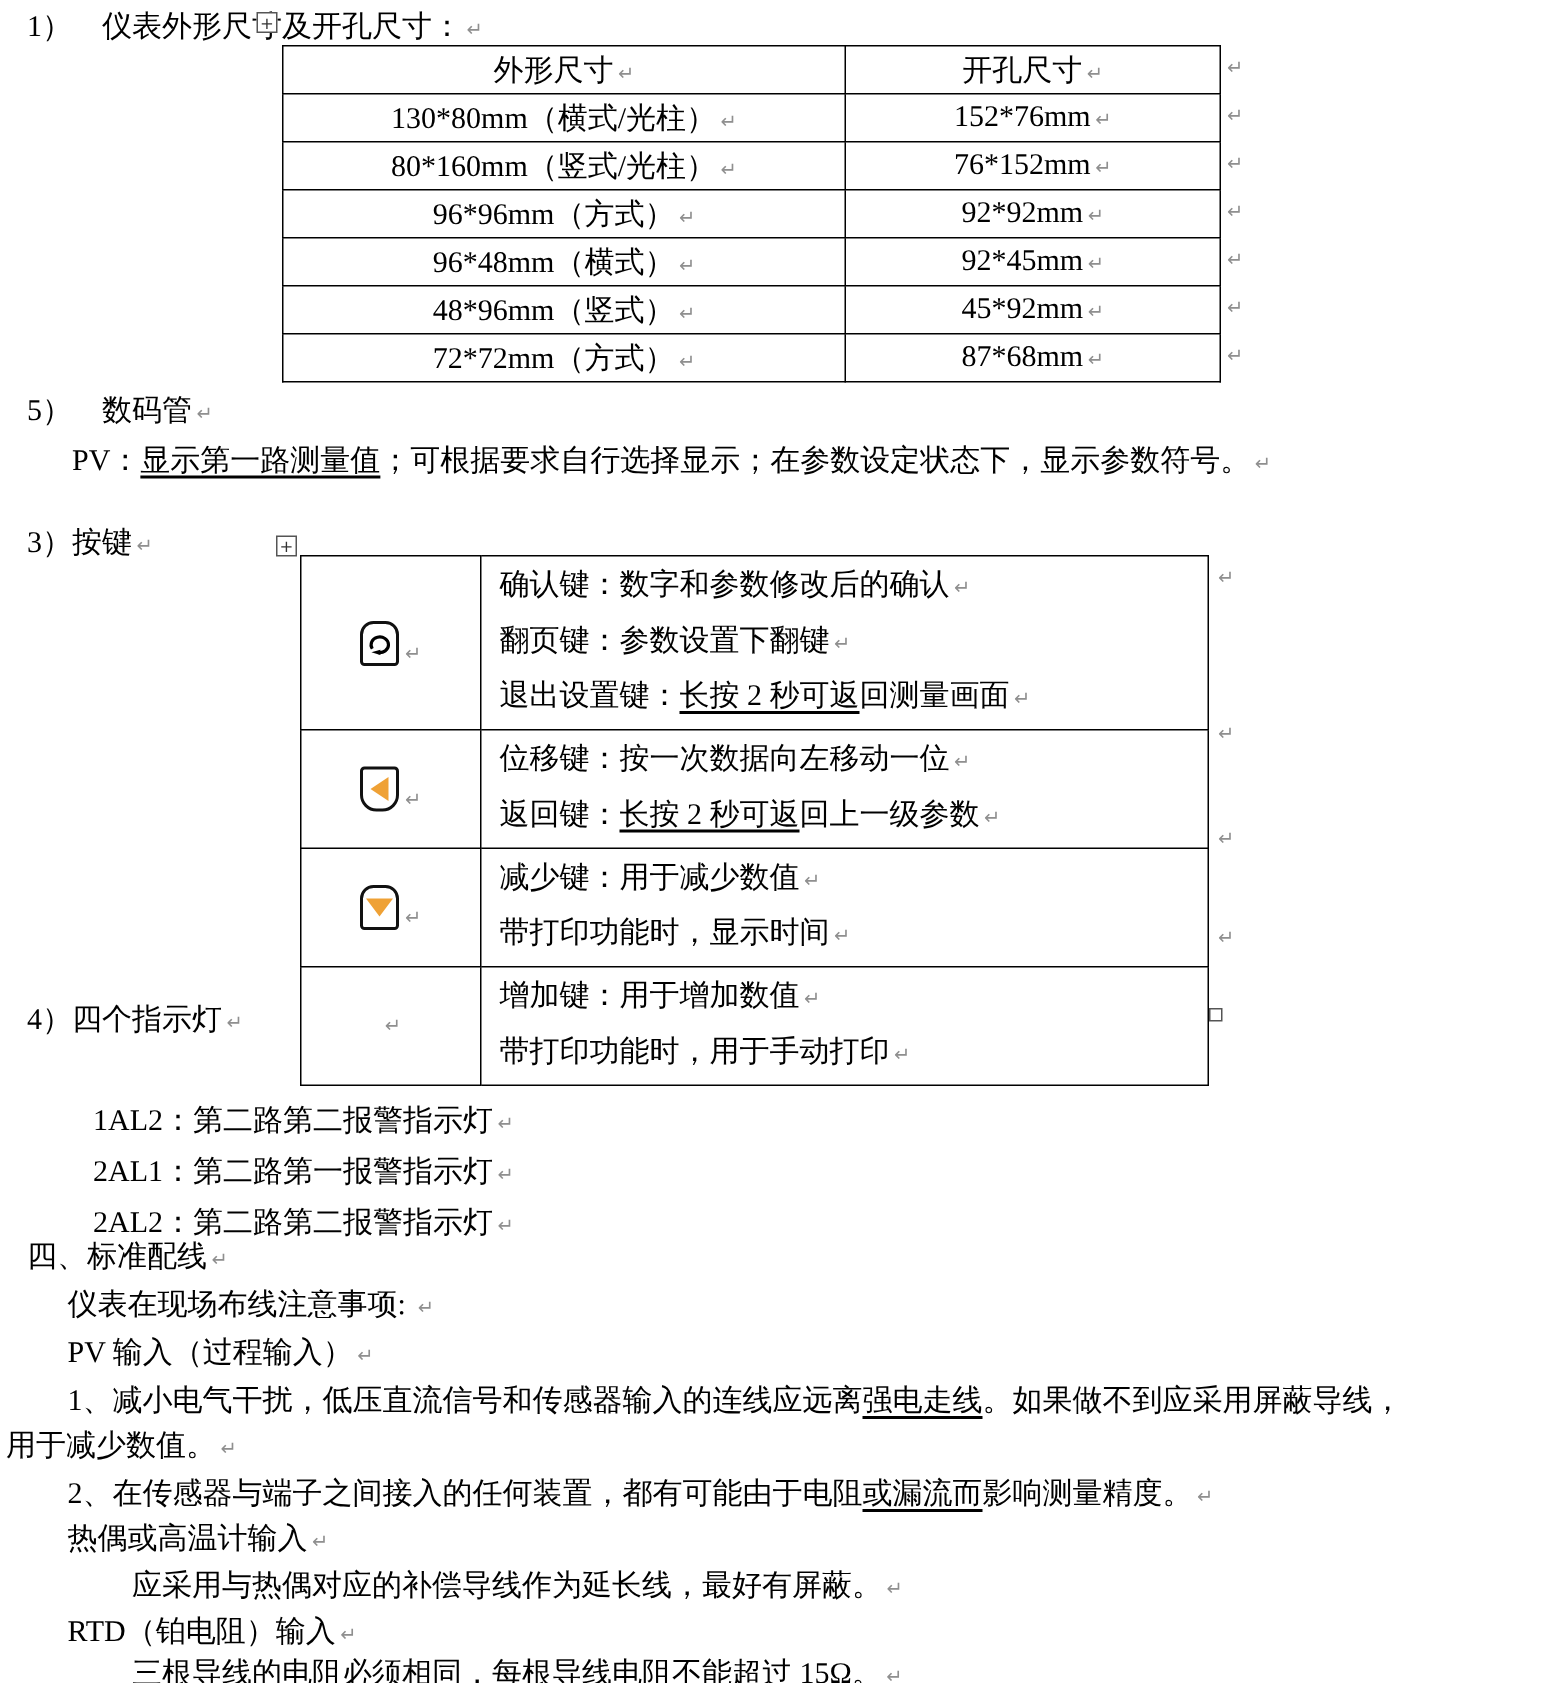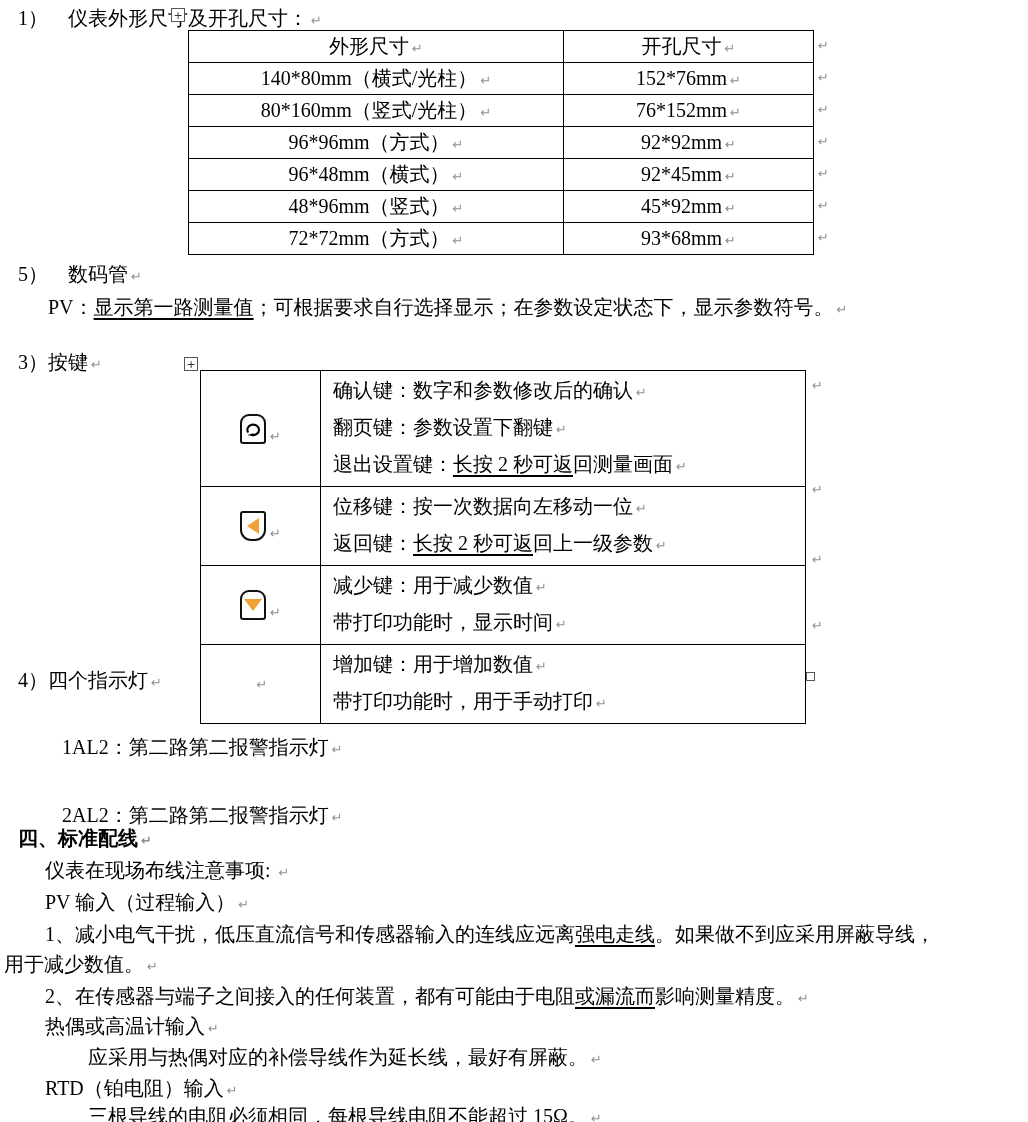--- a/index.html
+++ b/index.html
@@ -23,21 +23,21 @@
   .key-top-round{border-radius:9px 9px 3px 3px;}
   .key-bottom-round{border-radius:3px 3px 11px 11px;}
   .tri-left{width:0;height:0;border-top:8px solid transparent;border-bottom:8px solid transparent;
             border-right:12px solid #EFA135;}
   .tri-down{width:0;height:0;border-left:9px solid transparent;border-right:9px solid transparent;
             border-top:12px solid #EFA135;}
   .handle{position:absolute;width:12px;height:12px;border:1px solid #555;background:#fff;
           display:flex;align-items:center;justify-content:center;font-size:11px;line-height:1;
           color:#333;font-family:"DejaVu Sans",sans-serif;z-index:2;}
   .resize-square{position:absolute;width:7px;height:7px;border:1px solid #555;background:#fff;}
-  .bold-head{font-family:"Liberation Sans","DejaVu Sans",sans-serif;font-weight:700;}
+  .bold-head{font-family:"Liberation Sans","DejaVu Sans",sans-serif;font-weight:400;}
 </style>
 </head>
 <body>
 
 <div class="page">
 
   <div class="line" style="left:18px;top:5px">
     <span class="t">1）　仪表外形尺寸及开孔尺寸：</span><span class="pmark">↵</span>
   </div>
 
@@ -49,42 +49,42 @@
     <colgroup>
         <col style="width:375px">
         <col style="width:250px">
       </colgroup>
     <tbody>
         <tr>
       <td><span class="t">外形尺寸</span><span class="pmark">↵</span></td>
       <td><span class="t">开孔尺寸</span><span class="pmark">↵</span></td>
     </tr>
     <tr>
-      <td><span class="t">140*80mm（横式/光柱）</span><span class="pmark">↵</span></td>
+      <td><span class="t">130*80mm（横式/光柱）</span><span class="pmark">↵</span></td>
       <td><span class="t">152*76mm</span><span class="pmark">↵</span></td>
     </tr>
     <tr>
       <td><span class="t">80*160mm（竖式/光柱）</span><span class="pmark">↵</span></td>
       <td><span class="t">76*152mm</span><span class="pmark">↵</span></td>
     </tr>
     <tr>
       <td><span class="t">96*96mm（方式）</span><span class="pmark">↵</span></td>
       <td><span class="t">92*92mm</span><span class="pmark">↵</span></td>
     </tr>
     <tr>
       <td><span class="t">96*48mm（横式）</span><span class="pmark">↵</span></td>
       <td><span class="t">92*45mm</span><span class="pmark">↵</span></td>
     </tr>
     <tr>
       <td><span class="t">48*96mm（竖式）</span><span class="pmark">↵</span></td>
       <td><span class="t">45*92mm</span><span class="pmark">↵</span></td>
     </tr>
     <tr>
       <td><span class="t">72*72mm（方式）</span><span class="pmark">↵</span></td>
-      <td><span class="t">93*68mm</span><span class="pmark">↵</span></td>
+      <td><span class="t">87*68mm</span><span class="pmark">↵</span></td>
     </tr>
   </tbody>
     </table>
 
   <span class="out-mark" style="left:818px;top:38px">↵</span>
   <span class="out-mark" style="left:818px;top:70px">↵</span>
   <span class="out-mark" style="left:818px;top:102px">↵</span>
   <span class="out-mark" style="left:818px;top:134px">↵</span>
   <span class="out-mark" style="left:818px;top:166px">↵</span>
   <span class="out-mark" style="left:818px;top:198px">↵</span>
@@ -174,20 +174,23 @@
   <span class="out-mark" style="left:812px;top:552px">↵</span>
   <span class="out-mark" style="left:812px;top:618px">↵</span>
   <div class="resize-square" style="left:806px;top:672px"></div>
 
   <div class="line" style="left:18px;top:667px">
     <span class="t">4）四个指示灯</span><span class="pmark">↵</span>
   </div>
   <div class="line" style="left:62px;top:734px">
     <span class="t">1AL2：第二路第二报警指示灯</span><span class="pmark">↵</span>
   </div>
+  <div class="line" style="left:62px;top:768px">
+    <span class="t">2AL1：第二路第一报警指示灯</span><span class="pmark">↵</span>
+  </div>
   <div class="line" style="left:62px;top:802px">
     <span class="t">2AL2：第二路第二报警指示灯</span><span class="pmark">↵</span>
   </div>
 
   <div class="line bold-head" style="left:18px;top:825px">
     <span class="t">四、标准配线</span><span class="pmark">↵</span>
   </div>
   <div class="line" style="left:45px;top:857px">
     <span class="t">仪表在现场布线注意事项: </span><span class="pmark">↵</span>
   </div>

